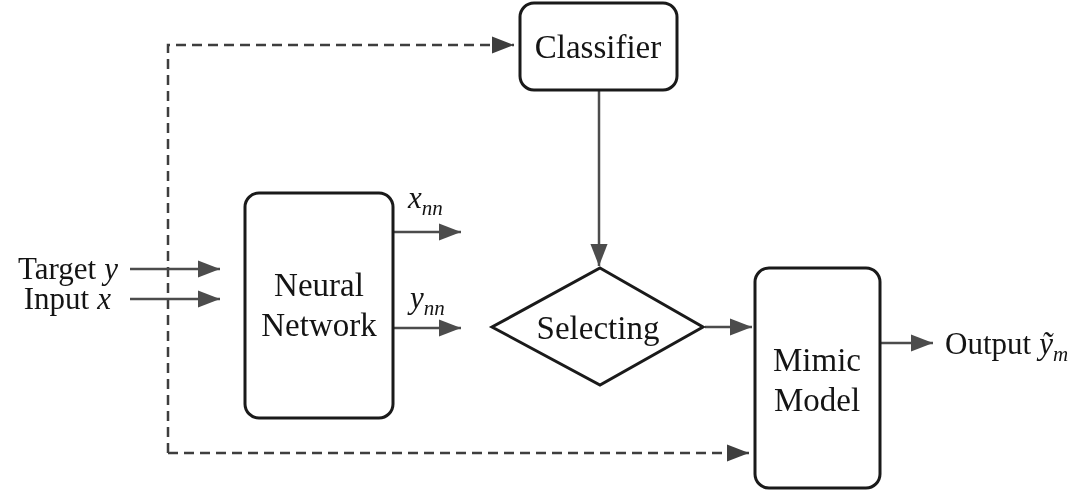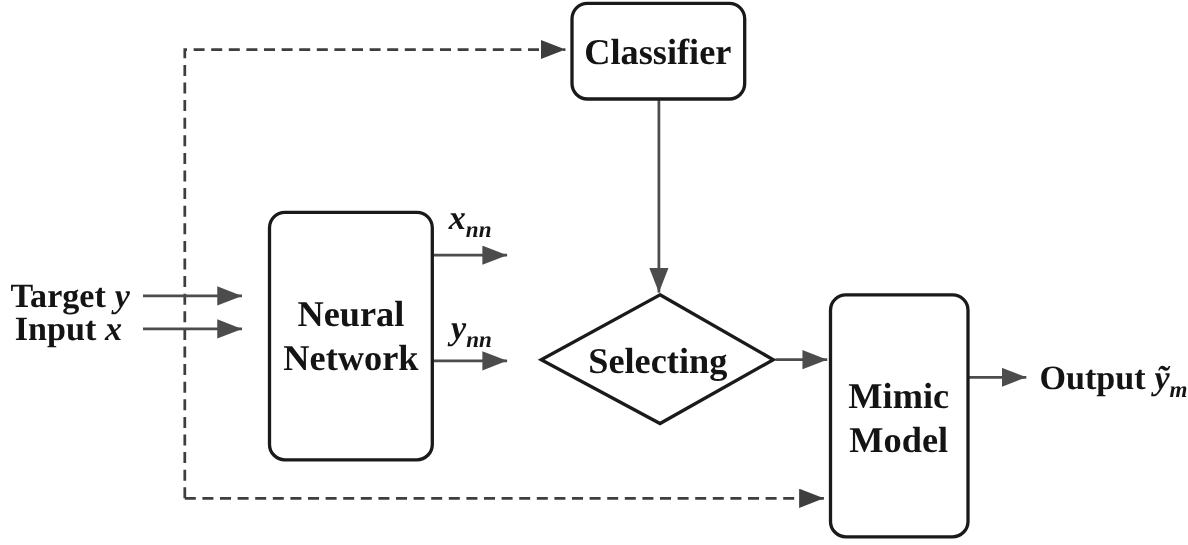--- a/index.html
+++ b/index.html
@@ -7,21 +7,20 @@
     padding: 0;
     background: #ffffff;
     width: 1080px;
     height: 495px;
     overflow: hidden;
   }
   .canvas-wrap {
     width: 884px;
     height: 495px;
     position: relative;
-    font-weight: bold;
   }
   svg text {
     font-family: "Liberation Serif", "DejaVu Serif", serif;
     fill: #141414;
   }
   .t-node { font-size: 33px; }
   .t-label { font-size: 31px; }
   .t-it { font-style: italic; }
   .t-sub { font-size: 21px; font-style: italic; }
   .node-shape { fill: #ffffff; stroke-width: 3; }

